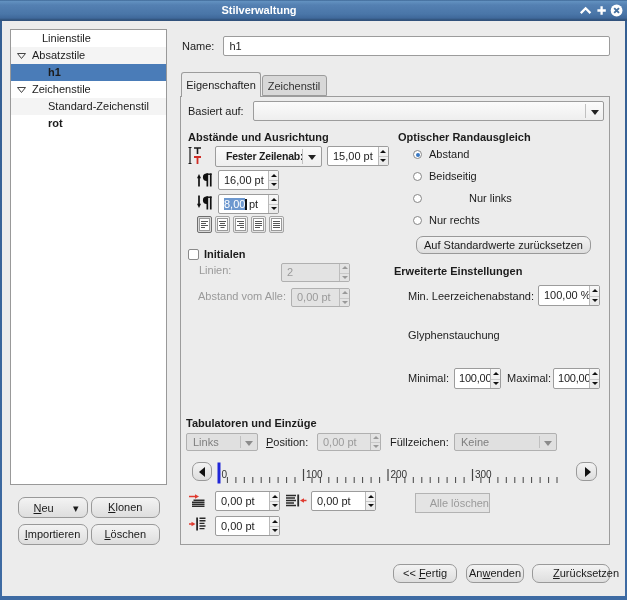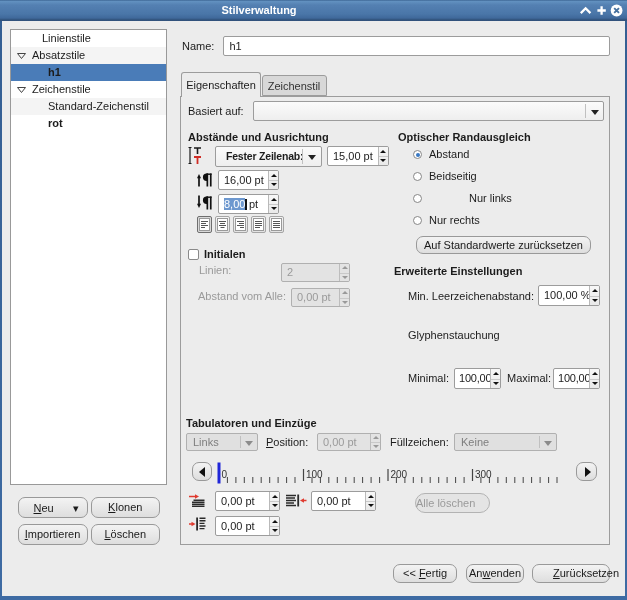--- a/index.html
+++ b/index.html
@@ -16,21 +16,21 @@
 .gray { color:#9a9a9a; }
 
 #tree { position:absolute; left:10px; top:29px; width:157px; height:456px; background:#fff; border:1px solid #999; }
 #treehead { height:16px; background:#ebebeb; border-bottom:1px solid #c4c4c4; line-height:16px; padding-left:4px; color:#222; }
 .trow { height:17px; line-height:17px; position:relative; white-space:nowrap; }
 .alt { background:#f4f4f4; }
 .sel { background:#4a7cb8; }
 svg.tri { position:absolute; left:6px; top:6px; }
 
 .btn { position:absolute; background:linear-gradient(180deg,#f3f3f3,#dedede); border:1px solid #999; border-radius:7px; text-align:center; color:#1a1a1a; }
-.btn-dis { position:absolute; background:#e4e4e4; border:1px solid #b3b3b3; border-radius:10px; text-align:left; color:#9a9a9a; }
+.btn-dis { position:absolute; background:#e4e4e4; border:1px solid #b3b3b3; border-radius:0; text-align:right; color:#9a9a9a; }
 
 .input { position:absolute; background:#fff; border:1px solid #9c9c9c; border-radius:2px; }
 .spin { position:absolute; background:#fff; border:1px solid #9c9c9c; border-radius:2px; white-space:nowrap; overflow:hidden; }
 .spin-d { position:absolute; background:#e3e3e3; border:1px solid #b0b0b0; border-radius:2px; color:#9a9a9a; white-space:nowrap; overflow:hidden; }
 .sv { position:absolute; left:5px; top:0; }
 .sb { position:absolute; right:0; top:0; bottom:0; width:10px; background:linear-gradient(180deg,#f7f7f7,#e9e9e9); border-left:1px solid #b9b9b9; }
 .sb::after { content:""; position:absolute; left:0; right:0; top:50%; height:1px; background:#c9c9c9; }
 .spin-d .sb { border-left:1px solid #bdbdbd; background:#e3e3e3; }
 .up { position:absolute; left:1.5px; width:0; height:0; border-left:3px solid transparent; border-right:3px solid transparent; border-bottom:3.5px solid #111; }
 .dn { position:absolute; left:1.5px; width:0; height:0; border-left:3px solid transparent; border-right:3px solid transparent; border-top:3.5px solid #111; }

